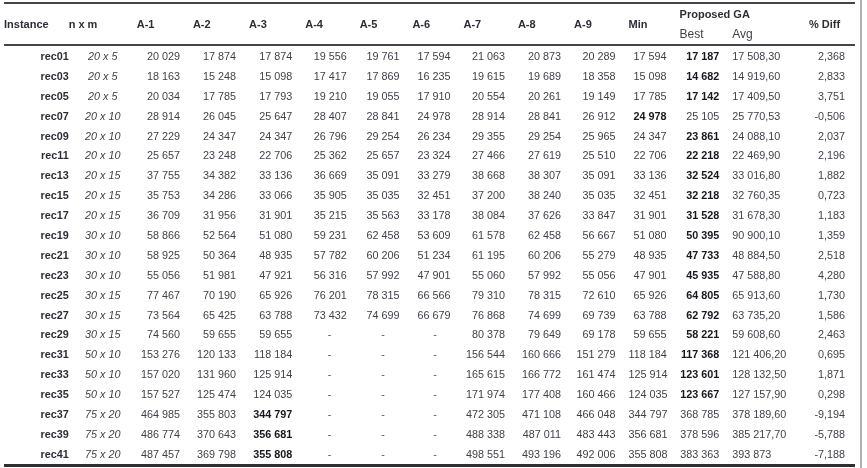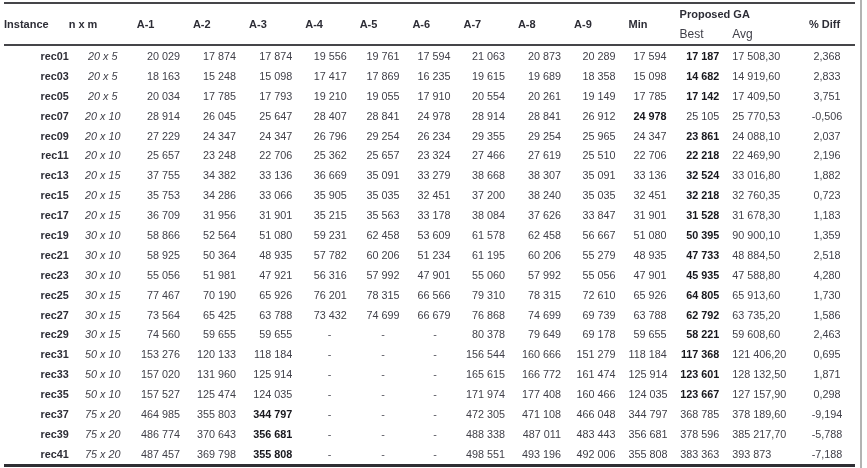--- a/index.html
+++ b/index.html
@@ -26,21 +26,21 @@
   }
   th.sub{font-weight:normal;color:#3f3f48;font-size:12px;}
   th.size-h{}
   tbody td{
     font-size:10.8px;height:19.9px;vertical-align:middle;
   }
   td.inst{font-weight:bold;text-align:right;color:#2d2d36;}
   td.ctr{text-align:center;font-style:italic;}
   td.num{text-align:right;padding-right:13px;}
   td.num-avg{text-align:left;padding-right:22px;}
-  td.num-diff{text-align:center;padding-right:10px;}
+  td.num-diff{text-align:right;padding-right:10px;}
   td.bold{font-weight:bold;color:#17171d;}
   td.dash{text-align:center;padding-right:6px;color:#55555e;}
 </style>
 </head>
 <body>
 
 <div class="table-wrap">
   <table>
     <colgroup>
       <col style="width:7.6%">

